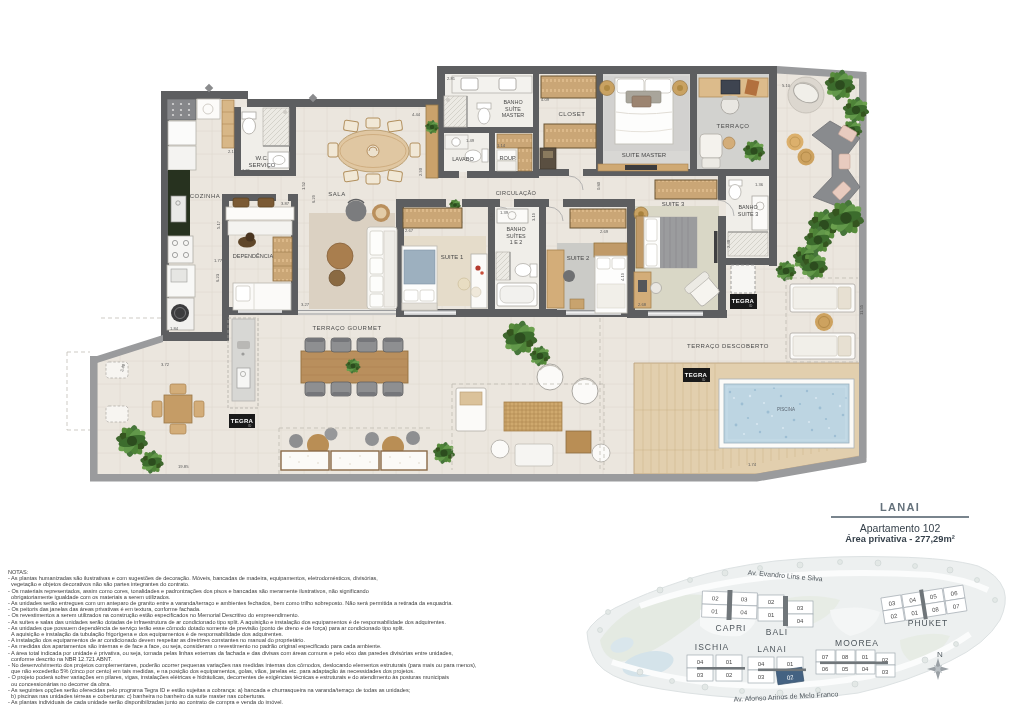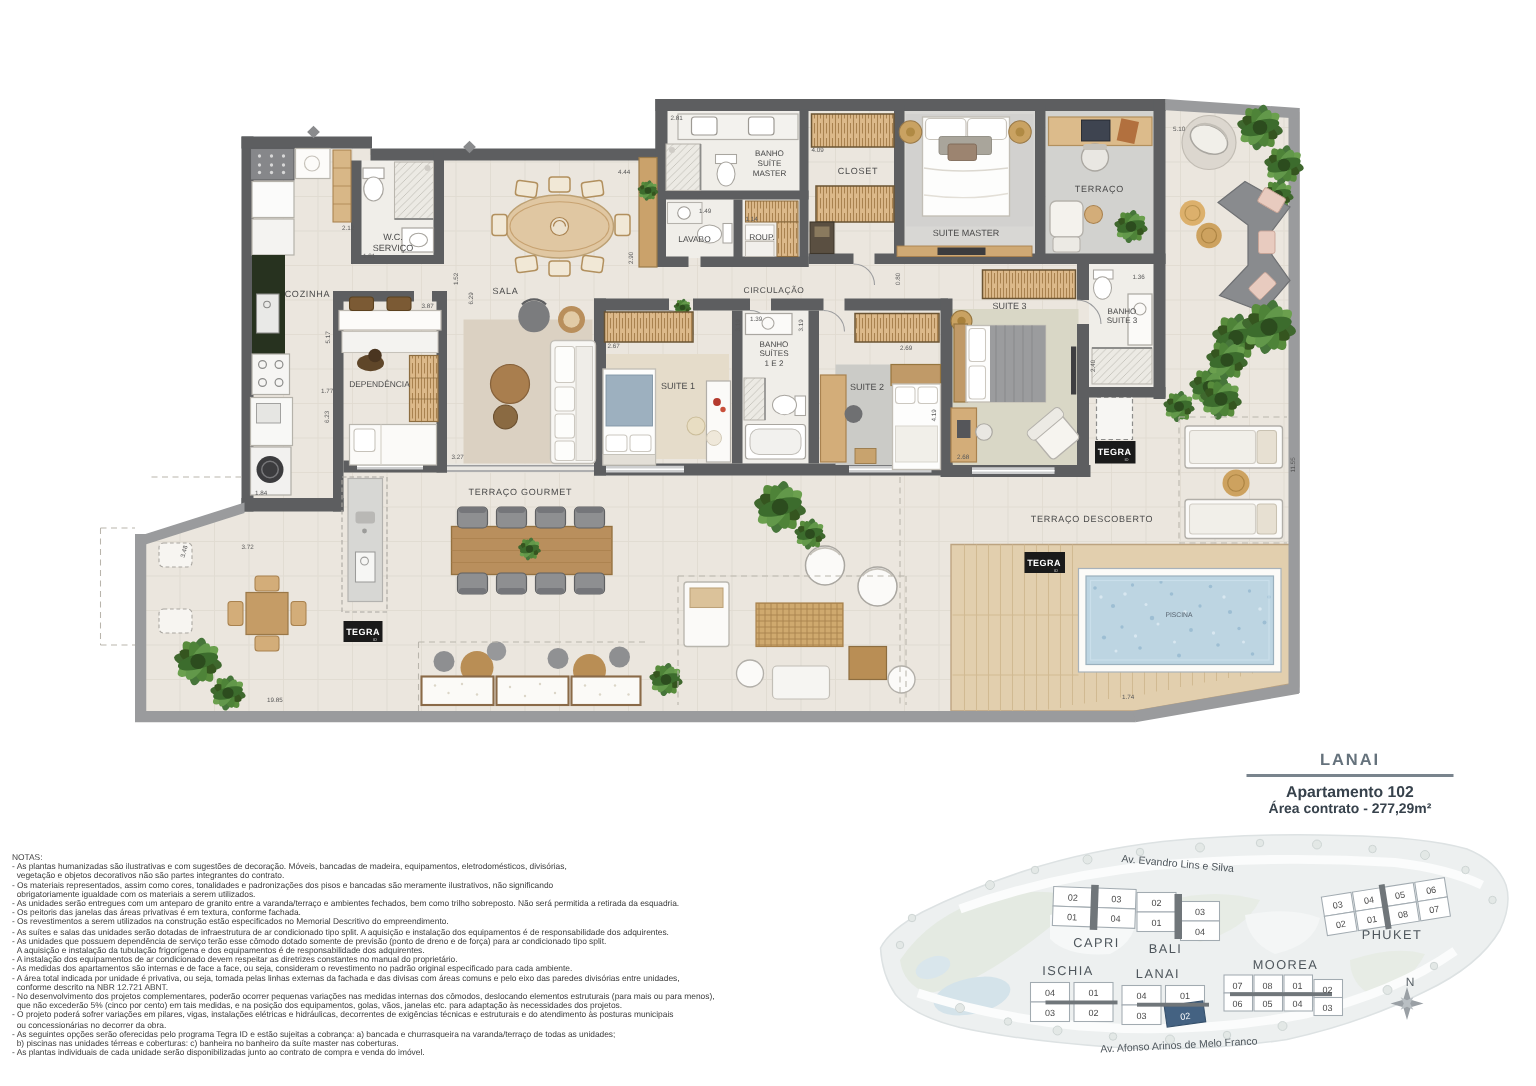--- a/index.html
+++ b/index.html
@@ -3,21 +3,21 @@
 <meta charset="utf-8">
 <style>
   html,body{margin:0;padding:0;background:#ffffff;width:1024px;height:724px;overflow:hidden;
     font-family:"Liberation Sans", sans-serif;}
   #stage{position:relative;width:1024px;height:724px;background:#ffffff;}
   svg{position:absolute;left:0;top:0;}
   .notas{position:absolute;left:8px;top:569px;width:480px;color:#3d3d3d;font-size:5.6px;line-height:6.2px;letter-spacing:-0.01px;}
   .hdr{position:absolute;left:831px;top:501px;width:138px;text-align:center;color:#37424c;}
   .hdr .t1{font-size:11px;font-weight:bold;letter-spacing:1.3px;color:#65727c;}
   .hdr .ln{height:1.8px;background:#79848d;margin:3px 0 4px 0;}
-  .hdr .t2{font-size:10.5px;font-weight:bold;}
+  .hdr .t2{font-size:10.5px;font-weight:normal;}
   .hdr .t3{font-size:9.3px;font-weight:bold;}
 </style>
 </head>
 <body>
 <div id="stage">
 <svg width="1024" height="724" viewBox="0 0 1024 724">
 <defs>
 
   <g id="pl">
     <ellipse rx="7" ry="2.4" fill="#3f682e" transform="rotate(10)"></ellipse>
@@ -951,15 +951,15 @@
 - O projeto poderá sofrer variações em pilares, vigas, instalações elétricas e hidráulicas, decorrentes de exigências técnicas e estruturais e do atendimento às posturas municipais<br>
 &nbsp;&nbsp;ou concessionárias no decorrer da obra.<br>
 - As seguintes opções serão oferecidas pelo programa Tegra ID e estão sujeitas a cobrança: a) bancada e churrasqueira na varanda/terraço de todas as unidades;<br>
 &nbsp;&nbsp;b) piscinas nas unidades térreas e coberturas: c) banheira no banheiro da suíte master nas coberturas.<br>
 - As plantas individuais de cada unidade serão disponibilizadas junto ao contrato de compra e venda do imóvel.</div>
 
 <div class="hdr">
   <div class="t1">LANAI</div>
   <div class="ln"></div>
   <div class="t2">Apartamento 102</div>
-  <div class="t3">Área contrato - 277,29m²</div>
+  <div class="t3">Área privativa - 277,29m²</div>
 </div>
 </div>
 
 </body></html>

